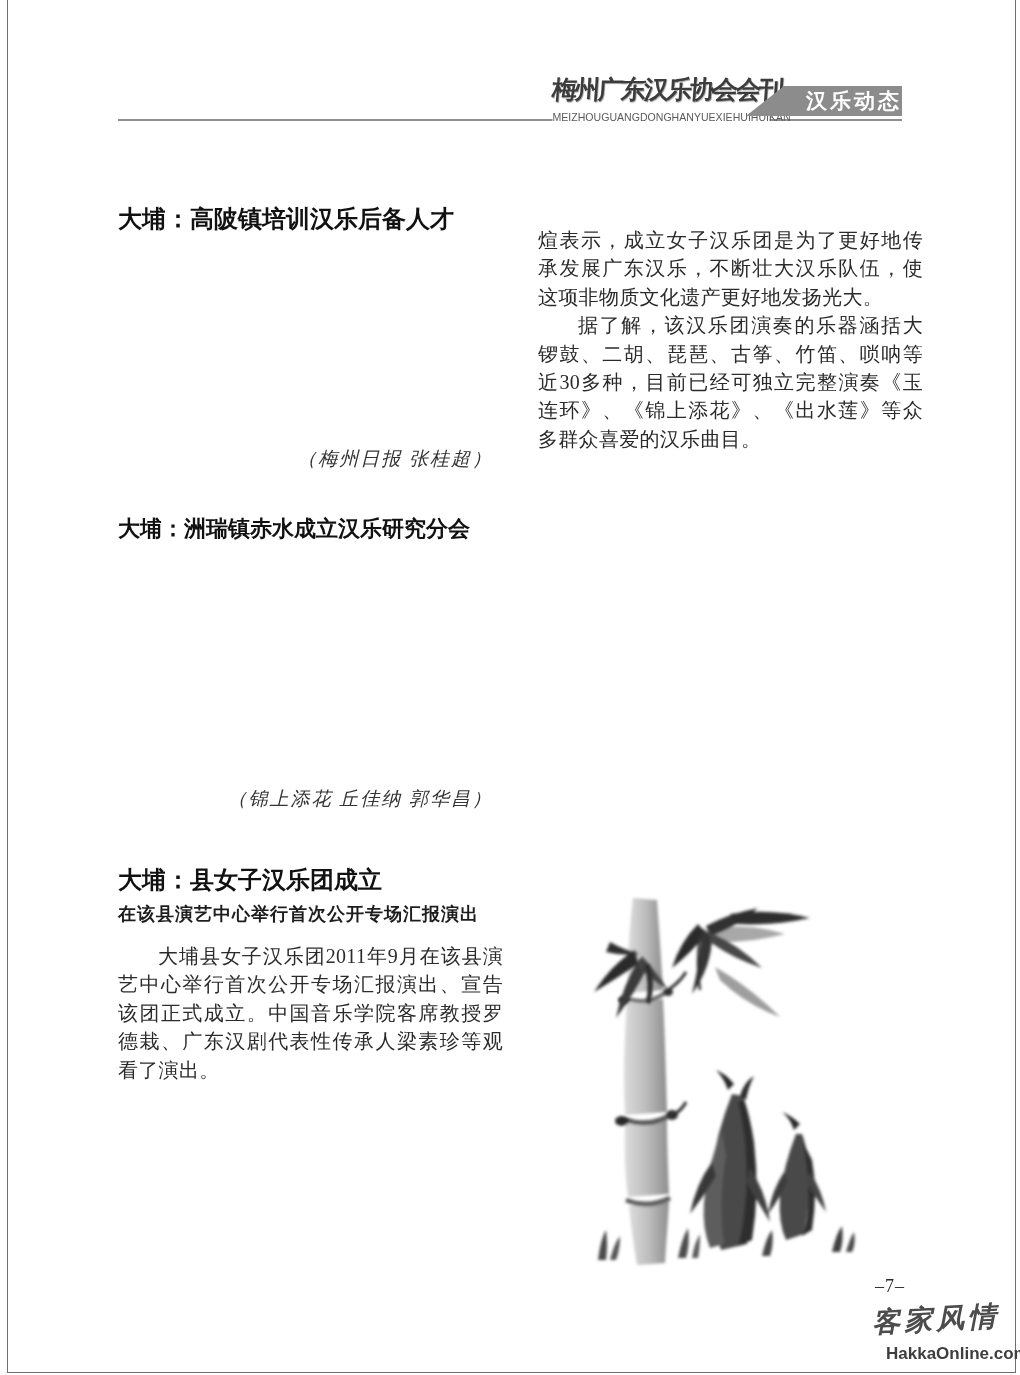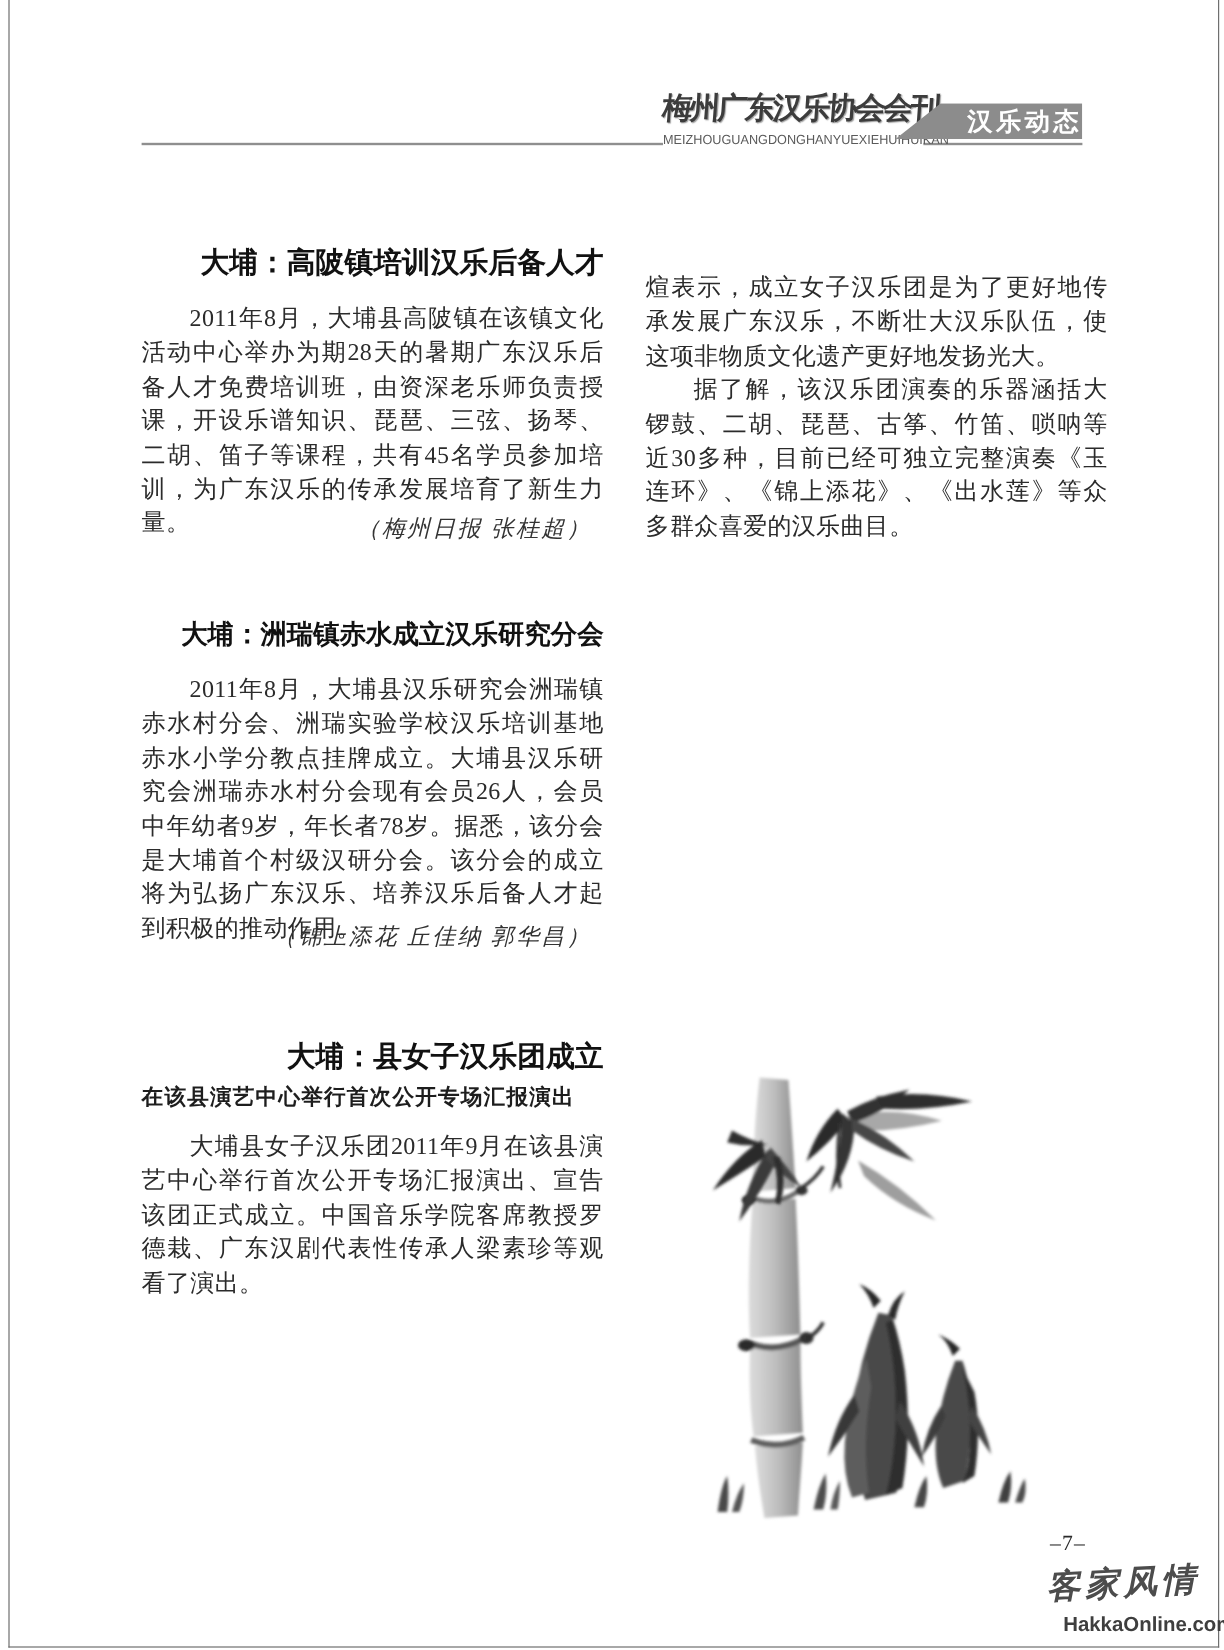--- a/index.html
+++ b/index.html
@@ -44,40 +44,41 @@
     display:flex;align-items:center;justify-content:flex-end;
     padding-right:0;box-sizing:border-box;
   }
   .section-badge span{
     font-family:"Liberation Sans", sans-serif;
     font-weight:bold;font-size:21px;color:#ffffff;letter-spacing:3px;
   }
   
   .abs{position:absolute;}
   .article-title{
-    width:385px;text-align:right;font-weight:bold;color:#111111;
+    width:385px;text-align:left;font-weight:bold;color:#111111;
     font-family:Liberation Sans, sans-serif;white-space:nowrap;
   }
   .t24{font-size:24px;}
   .t22{font-size:22px;}
   .article-subtitle{
     width:385px;text-align:left;font-weight:bold;color:#1d1d1d;
     font-family:"Liberation Sans", sans-serif;font-size:18px;
     letter-spacing:1px;white-space:nowrap;
   }
   .body-block{width:385px;}
   .body-block p{
     margin:0;font-size:20px;line-height:28.4px;letter-spacing:.3px;
     text-align:justify;text-indent:2em;color:#2b2b2b;
   }
   .body-block p.no-indent{text-indent:0;}
   .byline{
     width:385px;text-align:right;padding-right:10px;box-sizing:border-box;
     font-size:19px;color:#333333;font-style:italic;letter-spacing:2px;
     white-space:nowrap;
+    margin-top:18px;
   }
   .byline.inflow{margin-top:6px;}
   
   .page-number{
     position:absolute;left:853px;top:1276px;width:74px;text-align:center;
     font-size:18px;color:#2a2a2a;letter-spacing:1px;
   }
   .watermark-calli{
     position:absolute;left:872px;top:1300px;width:150px;
     font-family:"DejaVu Serif", cursive;font-style:italic;font-weight:bold;
@@ -99,29 +100,23 @@
   <div class="page-frame"></div>
 
   <div class="masthead">梅州广东汉乐协会会刊</div>
   <div class="header-rule"></div>
   <div class="masthead-roman">MEIZHOUGUANGDONGHANYUEXIEHUIHUIKAN</div>
   <div class="section-badge">
     <span>汉乐动态</span>
   </div>
 
   <div class="abs article-title t24" style="left:118px;top:203px;">大埔：高陂镇培训汉乐后备人才</div>
-  <div class="abs body-block" style="left:118px;top:252px;">
-    <p>2011年8月，大埔县高陂镇在该镇文化活动中心举办为期28天的暑期广东汉乐后备人才免费培训班，由资深老乐师负责授课，开设乐谱知识、琵琶、三弦、扬琴、二胡、笛子等课程，共有45名学员参加培训，为广东汉乐的传承发展培育了新生力量。</p>
-  </div>
   <div class="abs byline" style="left:118px;top:428px;">（梅州日报  张桂超）</div>
 
   <div class="abs article-title t22" style="left:118px;top:514px;">大埔：洲瑞镇赤水成立汉乐研究分会</div>
-  <div class="abs body-block" style="left:118px;top:561px;">
-    <p>2011年8月，大埔县汉乐研究会洲瑞镇赤水村分会、洲瑞实验学校汉乐培训基地赤水小学分教点挂牌成立。大埔县汉乐研究会洲瑞赤水村分会现有会员26人，会员中年幼者9岁，年长者78岁。据悉，该分会是大埔首个村级汉研分会。该分会的成立将为弘扬广东汉乐、培养汉乐后备人才起到积极的推动作用。</p>
-  </div>
   <div class="abs byline" style="left:118px;top:768px;">（锦上添花 丘佳纳 郭华昌）</div>
 
   <div class="abs article-title t24" style="left:118px;top:864px;">大埔：县女子汉乐团成立</div>
   <div class="abs article-subtitle" style="left:118px;top:902px;">在该县演艺中心举行首次公开专场汇报演出</div>
   <div class="abs body-block" style="left:118px;top:942px;">
     <p>大埔县女子汉乐团2011年9月在该县演艺中心举行首次公开专场汇报演出、宣告该团正式成立。中国音乐学院客席教授罗德栽、广东汉剧代表性传承人梁素珍等观看了演出。</p>
   </div>
 
   <div class="abs body-block" style="left:538px;top:226px;">
     <p class="no-indent">煊表示，成立女子汉乐团是为了更好地传承发展广东汉乐，不断壮大汉乐队伍，使这项非物质文化遗产更好地发扬光大。</p>

